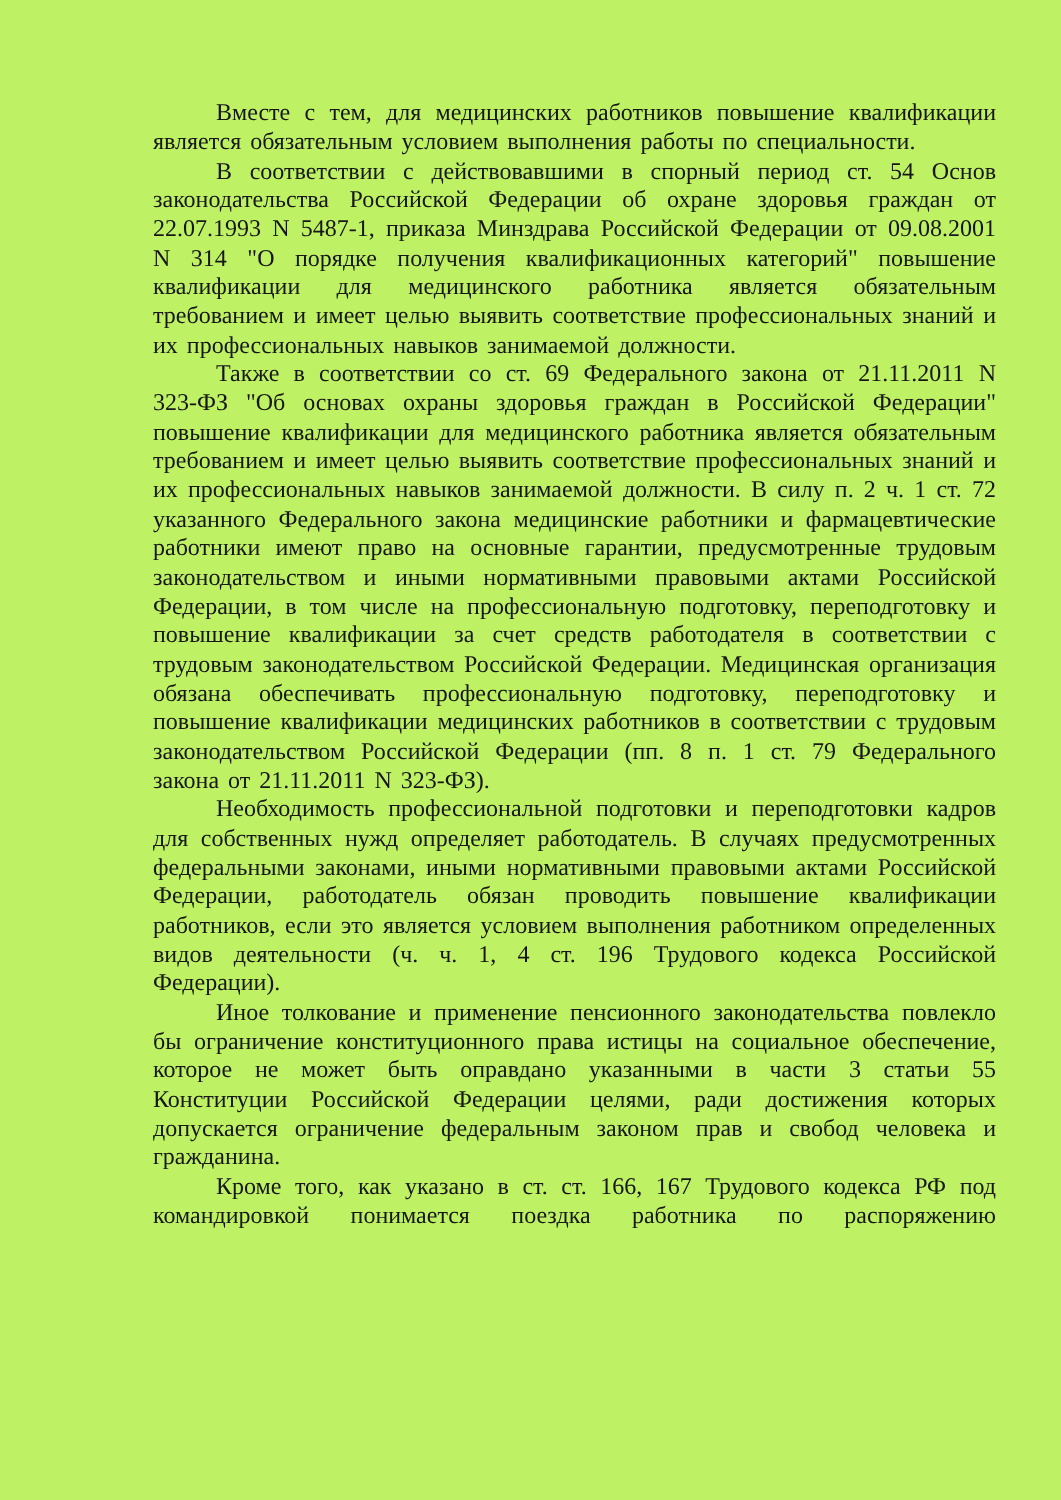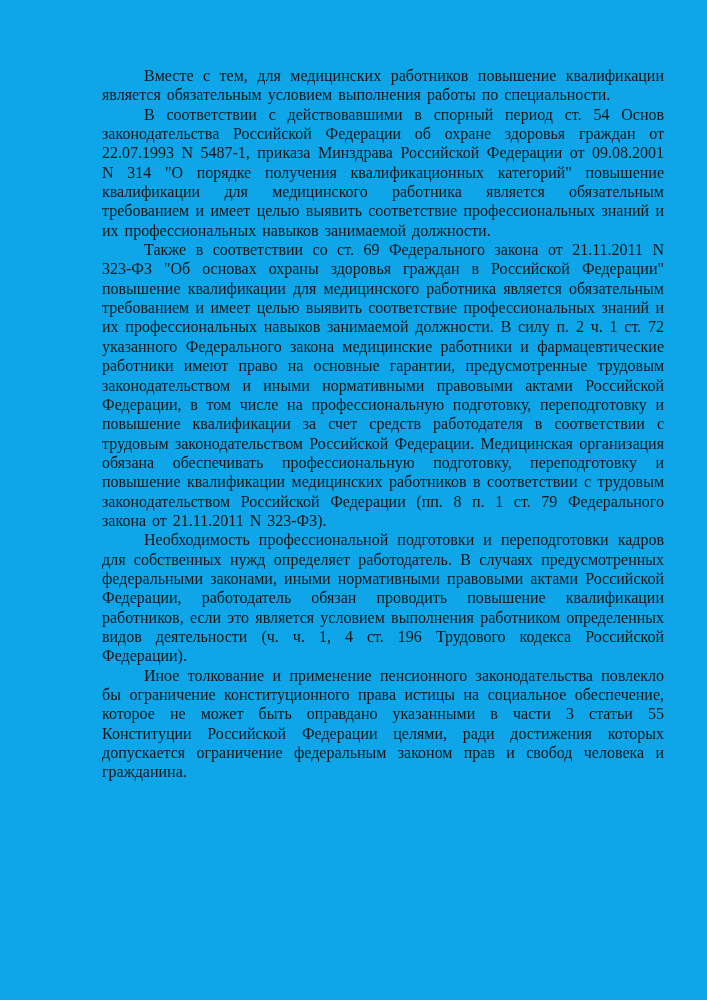--- a/index.html
+++ b/index.html
@@ -10,21 +10,21 @@
   body {
     width: 707px;
     height: 1000px;
     overflow: hidden;
   }
   .page {
     box-sizing: border-box;
     width: 707px;
     height: 1000px;
     padding: 66px 43px 0 102px;
-    background: #0ea5e9;
+    background: #bef264;
     font-family: "Liberation Serif", "DejaVu Serif", serif;
     font-size: 16px;
     line-height: 19.35px;
     color: #161616;
     text-align: justify;
     -webkit-hyphens: none;
     hyphens: none;
   }
   .para {
     margin: 0;
@@ -38,13 +38,14 @@
 </style>
 </head>
 <body>
 
 <div class="page">
   <p class="para">Вместе с тем, для медицинских работников повышение квалификации является обязательным условием выполнения работы по специальности.</p>
   <p class="para">В соответствии с действовавшими в спорный период ст. 54 Основ законодательства Российской Федерации об охране здоровья граждан от 22.07.1993 N 5487-1, приказа Минздрава Российской Федерации от 09.08.2001 N 314 "О порядке получения квалификационных категорий" повышение квалификации для медицинского работника является обязательным требованием и имеет целью выявить соответствие профессиональных знаний и их профессиональных навыков занимаемой должности.</p>
   <p class="para">Также в соответствии со ст. 69 Федерального закона от 21.11.2011 N 323-ФЗ "Об основах охраны здоровья граждан в Российской Федерации" повышение квалификации для медицинского работника является обязательным требованием и имеет целью выявить соответствие профессиональных знаний и их профессиональных навыков занимаемой должности. В силу п. 2 ч. 1 ст. 72 указанного Федерального закона медицинские работники и фармацевтические работники имеют право на основные гарантии, предусмотренные трудовым законодательством и иными нормативными правовыми актами Российской Федерации, в том числе на профессиональную подготовку, переподготовку и повышение квалификации за счет средств работодателя в соответствии с трудовым законодательством Российской Федерации. Медицинская организация обязана обеспечивать профессиональную подготовку, переподготовку и повышение квалификации медицинских работников в соответствии с трудовым законодательством Российской Федерации (пп. 8 п. 1 ст. 79 Федерального закона от 21.11.2011 N 323-ФЗ).</p>
   <p class="para">Необходимость профессиональной подготовки и переподготовки кадров для собственных нужд определяет работодатель. В случаях предусмотренных федеральными законами, иными нормативными правовыми актами Российской Федерации, работодатель обязан проводить повышение квалификации работников, если это является условием выполнения работником определенных видов деятельности (ч. ч. 1, 4 ст. 196 Трудового кодекса Российской Федерации).</p>
   <p class="para">Иное толкование и применение пенсионного законодательства повлекло бы ограничение конституционного права истицы на социальное обеспечение, которое не может быть оправдано указанными в части 3 статьи 55 Конституции Российской Федерации целями, ради достижения которых допускается ограничение федеральным законом прав и свобод человека и гражданина.</p>
+  <p class="para last-line-justified">Кроме того, как указано в ст. ст. 166, 167 Трудового кодекса РФ под командировкой понимается поездка работника по распоряжению</p>
 </div>
 
 </body></html>

